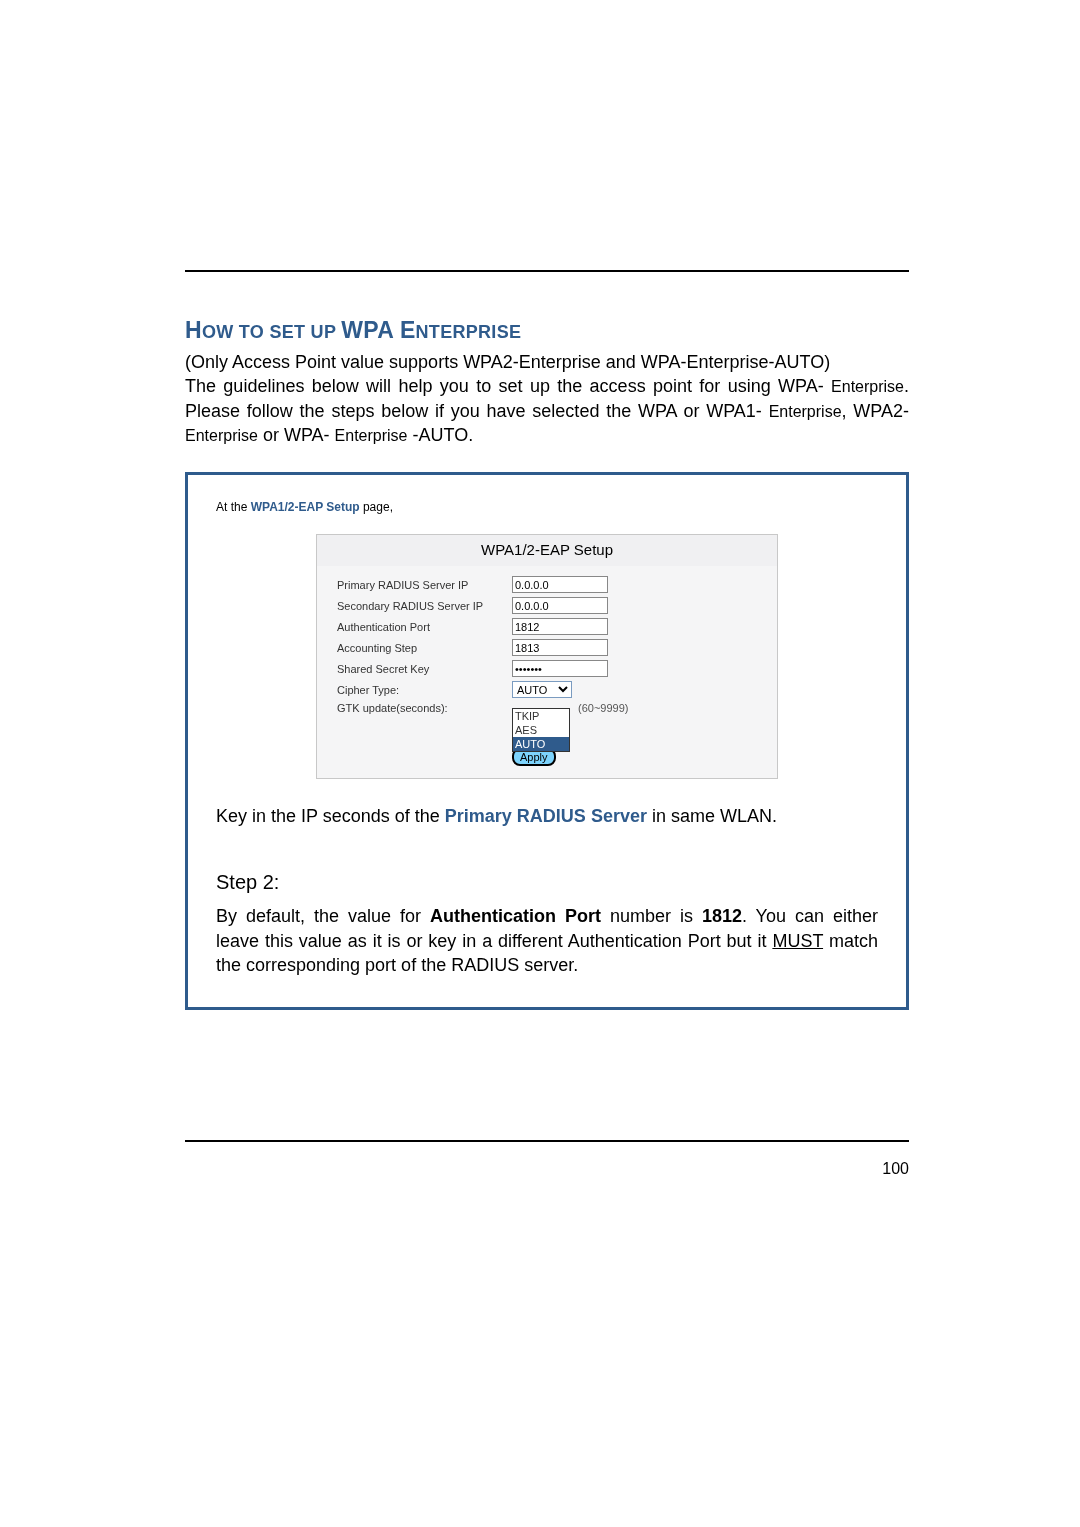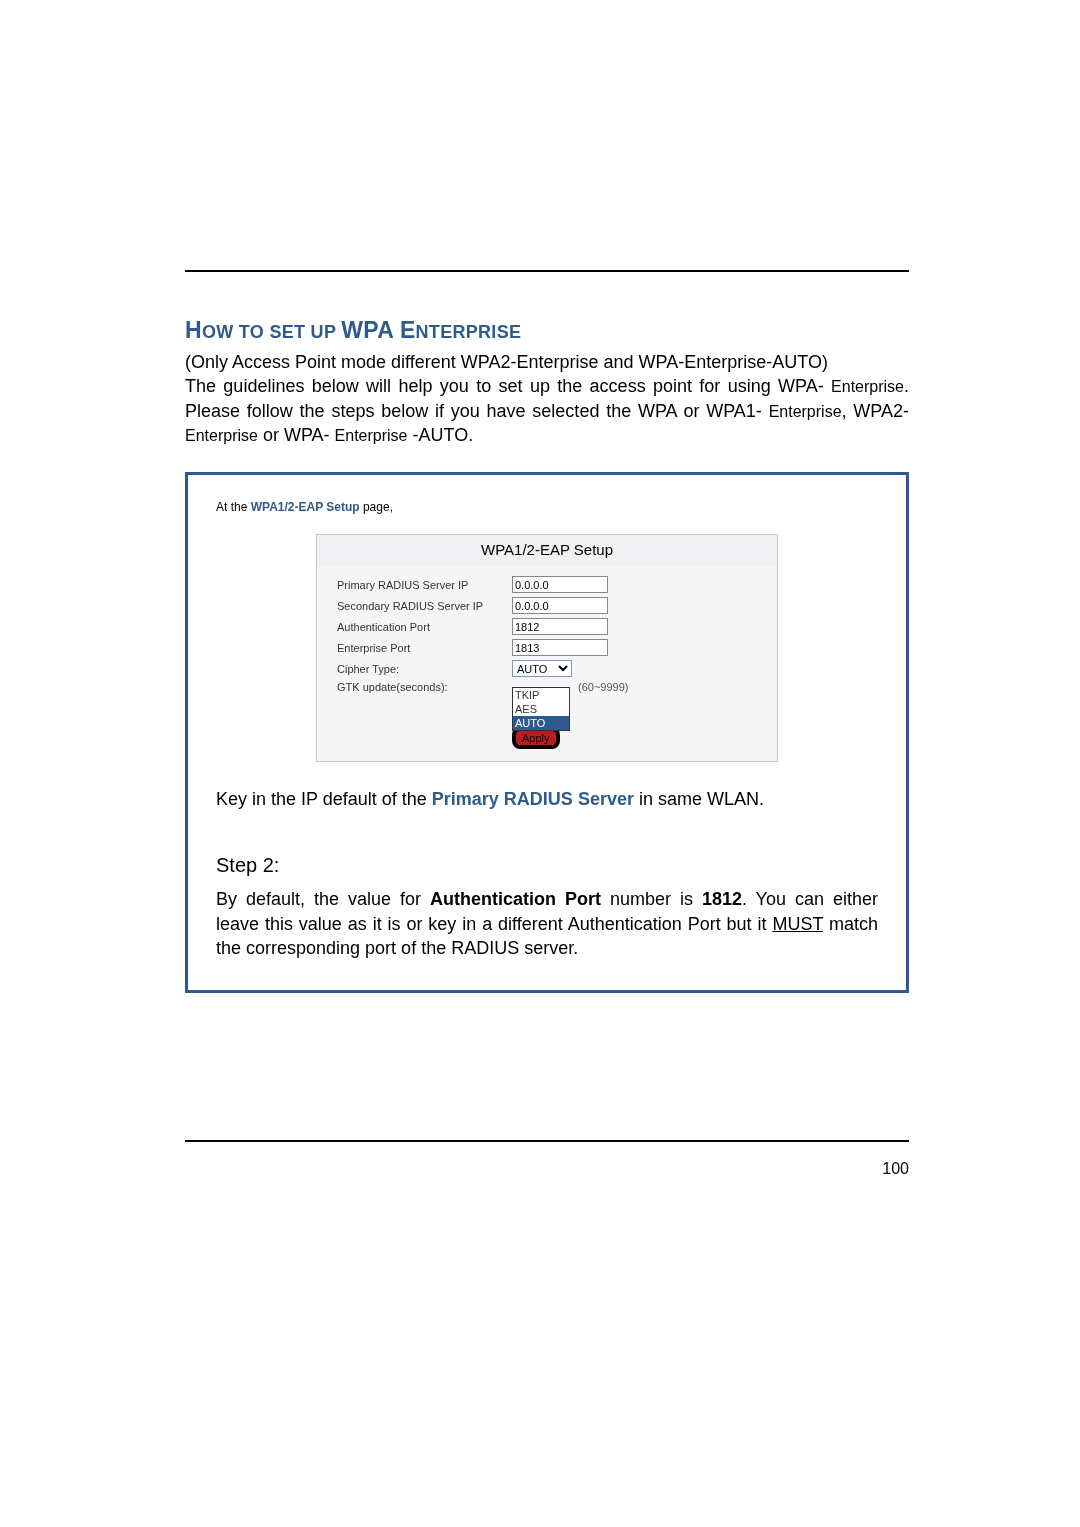--- a/index.html
+++ b/index.html
@@ -130,22 +130,22 @@
     color: #555;
   }
   .apply-row {
     margin-top: 34px;
     padding-left: 175px;
   }
   .apply-btn {
     font-family: Arial, sans-serif;
     font-size: 11px;
     padding: 1px 6px;
-    border: 4px solid #000000;
-    background: #b91c1c;
+    border: 2px solid #000000;
+    background: #7dd3fc;
     border-radius: 8px;
   }
   .step-h {
     font-size: 20px;
     margin-top: 25px;
     margin-bottom: 10px;
   }
   .para {
     font-size: 18px;
     line-height: 1.35;
@@ -166,21 +166,21 @@
 
   <div class="hr-top"></div>
 
   <div class="content">
 
     <div class="heading">
       <span>H</span><span style="font-size:18px">OW TO SET UP </span><span>WPA E</span><span style="font-size:18px">NTERPRISE</span>
     </div>
 
     <div class="intro">
-      <span>(Only Access Point mode different WPA2-Enterprise and WPA-Enterprise-AUTO)</span><br>
+      <span>(Only Access Point value supports WPA2-Enterprise and WPA-Enterprise-AUTO)</span><br>
       <span>The guidelines below will help you to set up the access point for using WPA- </span><span style="font-size:16px">Enterprise</span><span>. Please follow the steps below if you have selected the WPA or WPA1- </span><span style="font-size:16px">Enterprise</span><span>, WPA2- </span><span style="font-size:16px">Enterprise</span><span> or WPA- </span><span style="font-size:16px">Enterprise</span><span> -AUTO.</span>
     </div>
 
     <div class="box">
 
       <div class="atline">
         <span>At the </span><span class="emph-blue">WPA1/2-EAP Setup</span><span> page,</span>
       </div>
 
       <div class="setup-panel">
@@ -196,24 +196,28 @@
             <span class="lbl">Secondary RADIUS Server IP</span>
             <input type="text" value="0.0.0.0" style="">
           </div>
 
           <div class="form-row">
             <span class="lbl">Authentication Port</span>
             <input type="text" value="1812" style="">
           </div>
 
           <div class="form-row">
-            <span class="lbl">Enterprise Port</span>
+            <span class="lbl">Accounting Step</span>
             <input type="text" value="1813" style="">
           </div>
 
+          <div class="form-row">
+            <span class="lbl">Shared Secret Key</span>
+            <input type="password" value="•••••••" style="">
+          </div>
 
           <div class="form-row" style="position:relative;">
             <span class="lbl">Cipher Type:</span>
             <select class="cipher-select">
               <option>AUTO</option>
             </select>
             <div class="dropdown-open">
               <div>TKIP</div>
               <div>AES</div>
               <div class="sel">AUTO</div>
@@ -227,21 +231,21 @@
           </div>
 
           <div class="apply-row">
             <button class="apply-btn">Apply</button>
           </div>
 
         </div>
       </div>
 
       <div class="para">
-        <span>Key in the IP default of the </span><span class="emph-blue">Primary RADIUS Server</span><span> in same WLAN.</span>
+        <span>Key in the IP seconds of the </span><span class="emph-blue">Primary RADIUS Server</span><span> in same WLAN.</span>
       </div>
       <div style="height:18px"></div>
 
       <div class="step-h">Step 2:</div>
       <div class="para">
         <span>By default, the value for </span><b>Authentication Port</b><span> number is </span><b>1812</b><span>. You can either leave this value as it is or key in a different Authentication Port but it </span><span class="u">MUST</span><span> match the corresponding port of the RADIUS server.</span>
       </div>
 
     </div>
 

